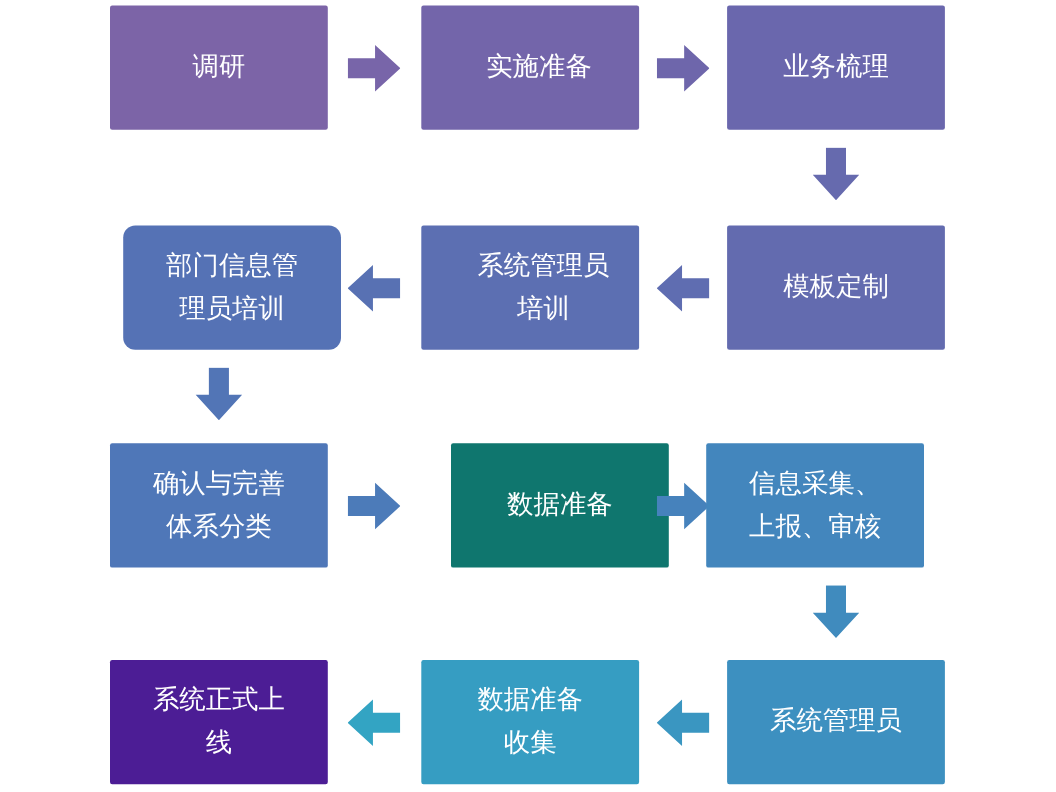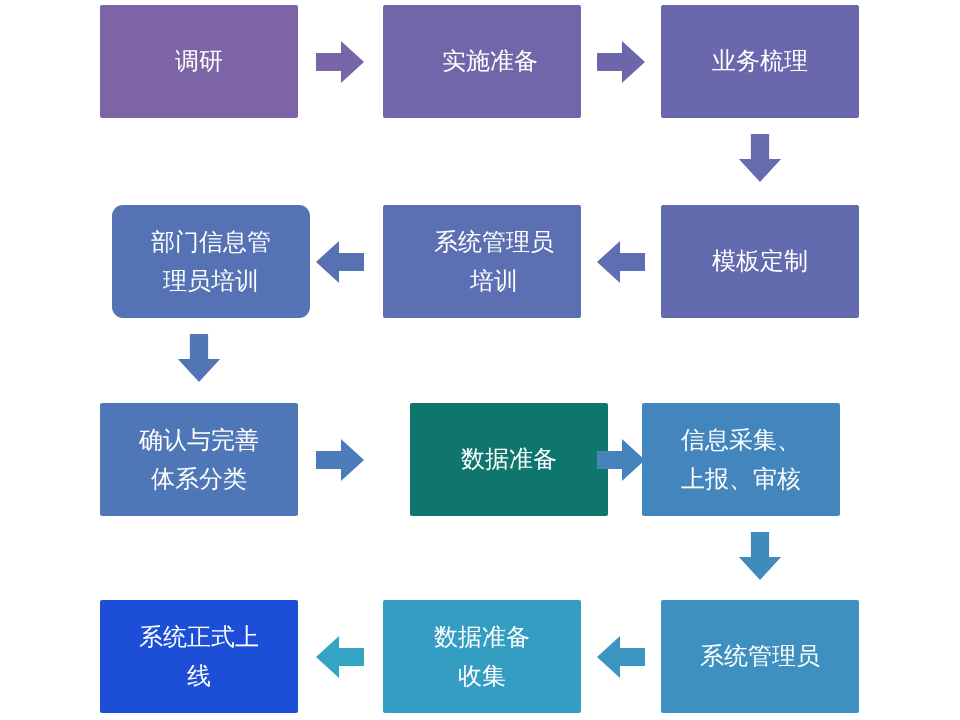--- a/index.html
+++ b/index.html
@@ -78,16 +78,16 @@
   <div class="node" style="left: 642px; top: 403px; background-color: rgb(67, 134, 189);">信息采集、
 上报、审核</div>
 
   <div class="arrow down" style="left: 736px; top: 532px; background-color: rgb(64, 139, 190);"></div>
 
   <div class="node" style="left: 661px; top: 600px; background-color: rgb(61, 144, 192);">系统管理员</div>
   <div class="arrow left" style="left: 597px; top: 633px; background-color: rgb(58, 150, 193);"></div>
   <div class="node" style="left: 383px; top: 600px; background-color: rgb(54, 157, 194);">数据准备
 收集</div>
   <div class="arrow left" style="left: 316px; top: 633px; background-color: rgb(51, 164, 195);"></div>
-  <div class="node" style="left: 100px; top: 600px; background-color: #1d4ed8;">系统正式上
+  <div class="node" style="left: 100px; top: 600px; background-color: #4c1d95;">系统正式上
 线</div>
 
 </div>
 
 </body></html>

